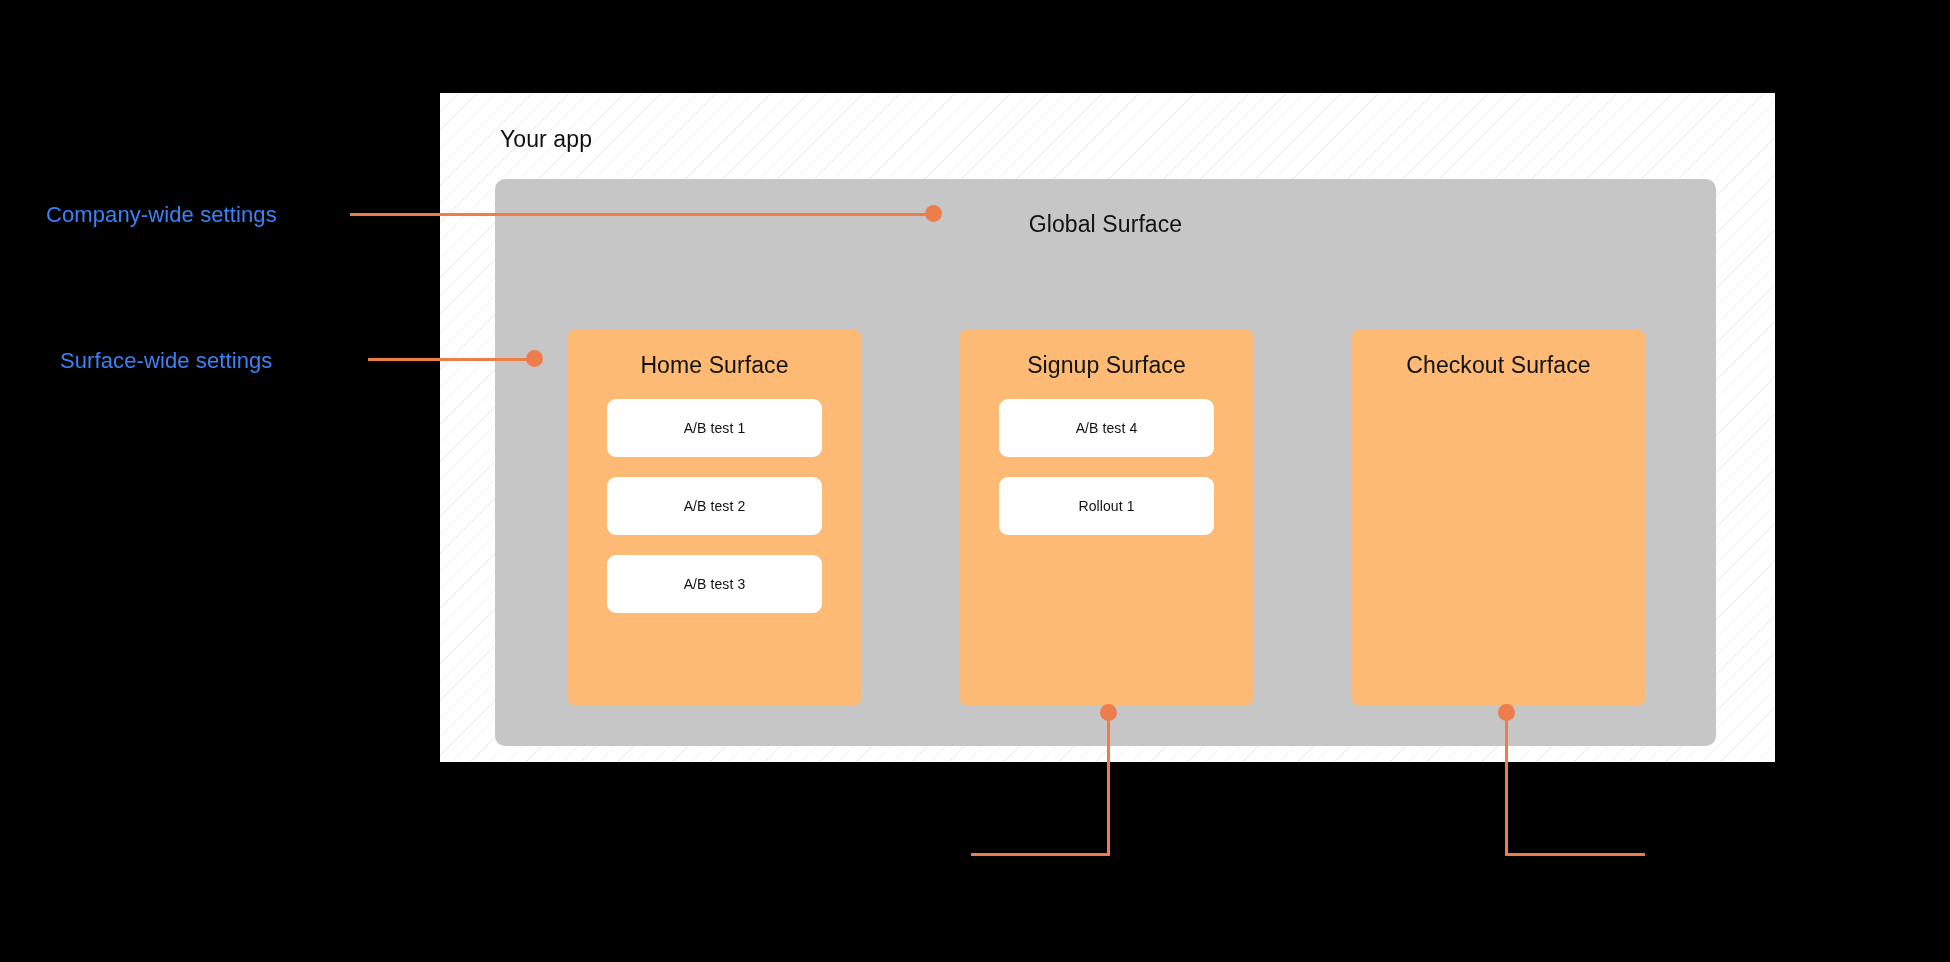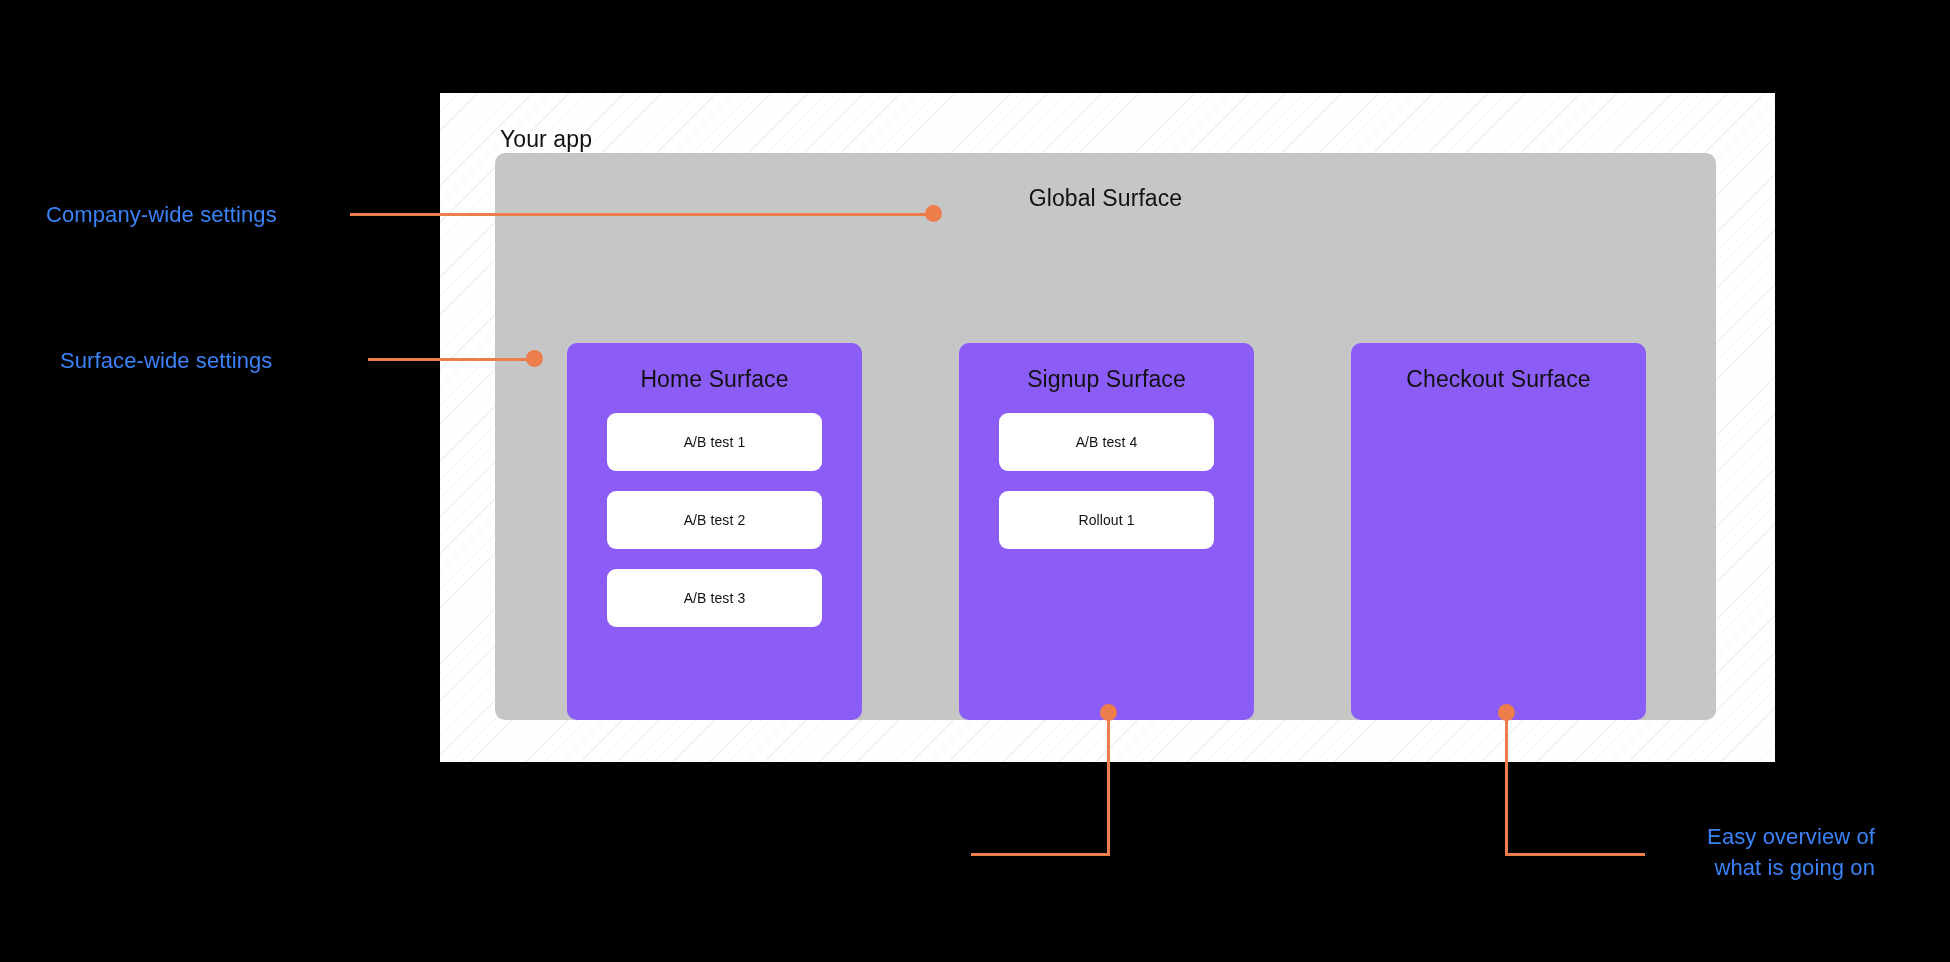--- a/index.html
+++ b/index.html
@@ -46,21 +46,21 @@
     line-height: 28px;
     color: #111111;
     letter-spacing: 0.1px;
     white-space: nowrap;
   }
 
   
   #global-surface {
     position: absolute;
     left: 55px;
-    top: 60px;
+    top: 86px;
     width: 1221px;
     height: 567px;
     background: #C6C6C6;
     border-radius: 10px;
   }
 
   #global-surface-label {
     position: absolute;
     left: 0;
     right: 0;
@@ -79,28 +79,27 @@
     top: 150px;
     width: 1079px;
     height: 377px;
     display: flex;
     justify-content: space-between;
   }
 
   .surface-card {
     width: 295px;
     height: 377px;
-    background: #8b5cf6;
+    background: #fdba74;
     border-radius: 10px;
     box-sizing: border-box;
     padding: 22px 18px 0 18px;
     display: flex;
     flex-direction: column;
     align-items: center;
-    margin-top: 40px;
   }
 
   .surface-card-title {
     font-size: 23px;
     line-height: 28px;
     color: #111111;
     letter-spacing: 0.1px;
     margin-bottom: 20px;
     text-align: center;
     white-space: nowrap;
@@ -204,19 +203,17 @@
   <div class="conn-dot" style="left:925px; top:205px;"></div>
 
   <div class="callout-label" style="left:60px; top:345px; width:262px;">Surface-wide settings</div>
   <div class="conn-h" style="left:368px; top:358px; width:166px;"></div>
   <div class="conn-dot" style="left:526px; top:350px;"></div>
 
   <div class="conn-dot" style="left:1100px; top:704px;"></div>
   <div class="conn-v" style="left:1107px; top:712px; height:143px;"></div>
   <div class="conn-h" style="left:971px; top:853px; width:139px;"></div>
 
-  <div class="callout-label align-right" style="left:1595px; top:821px; width:280px;">Easy overview of
-what is going on</div>
   <div class="conn-dot" style="left:1498px; top:704px;"></div>
   <div class="conn-v" style="left:1505px; top:712px; height:143px;"></div>
   <div class="conn-h" style="left:1505px; top:853px; width:140px;"></div>
 
 </div>
 
 </body></html>

